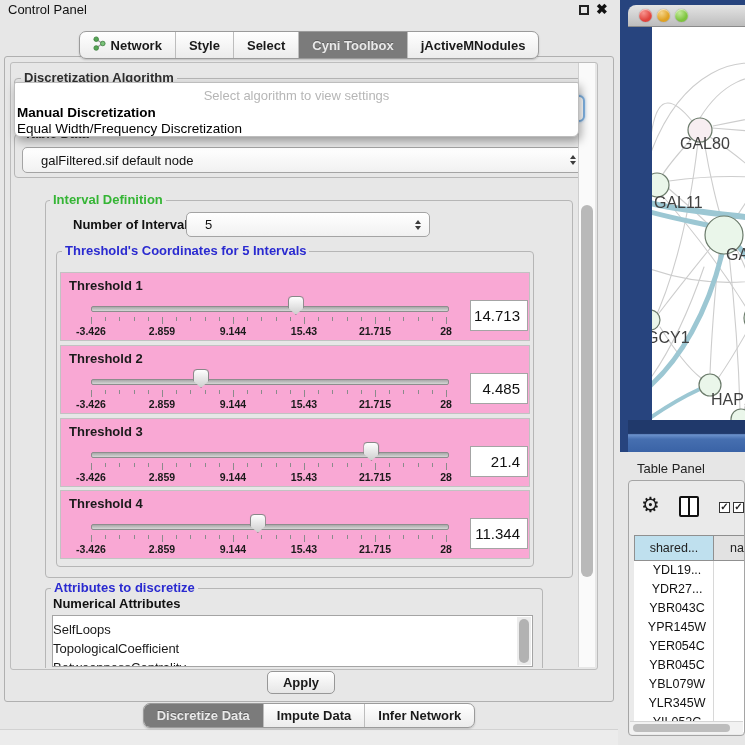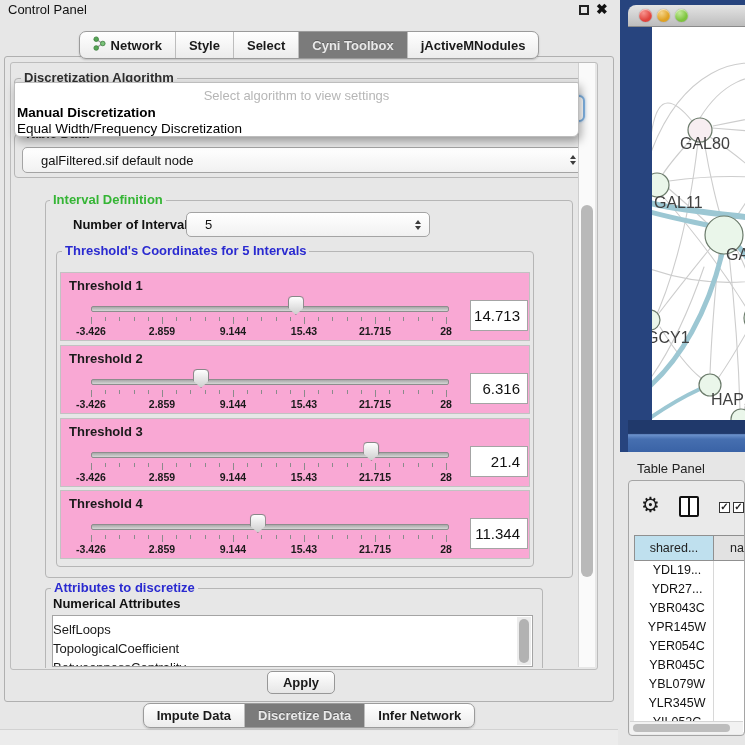--- a/index.html
+++ b/index.html
@@ -246,21 +246,21 @@
         <div class="tick" style="left: 356.6px; height: 4px;"></div>
         <div class="tick" style="left: 370.8px; height: 4px;"></div>
         <div class="tick" style="left: 385px; height: 7px;"></div>
         <div class="ticklabel" style="left: 0px;">-3.426</div>
         <div class="ticklabel" style="left: 71px;">2.859</div>
         <div class="ticklabel" style="left: 142px;">9.144</div>
         <div class="ticklabel" style="left: 213px;">15.43</div>
         <div class="ticklabel" style="left: 284px;">21.715</div>
         <div class="ticklabel" style="left: 355px;">28</div>
         <div class="thumb" style="left: 132.049px;"></div>
-        <div class="vfield">6.316</div>
+        <div class="vfield">4.485</div>
       </div>
       <div class="trow" style="top: 418px;">
         <div class="tlabel">Threshold 3</div>
         <div class="track"></div>
         <div class="tick" style="left: 30px; height: 7px;"></div>
         <div class="tick" style="left: 44.2px; height: 4px;"></div>
         <div class="tick" style="left: 58.4px; height: 4px;"></div>
         <div class="tick" style="left: 72.6px; height: 4px;"></div>
         <div class="tick" style="left: 86.8px; height: 4px;"></div>
         <div class="tick" style="left: 101px; height: 7px;"></div>
@@ -348,25 +348,25 @@
   </div>
 
   <div class="vscroll">
       <div class="vthumb"></div>
     </div>
 
   <button class="pushbtn" style="left:267px;top:671px;width:68px;height:23px;">Apply</button>
 
   <div class="tabbar" style="left:0;top:703px;width:618px;">
     <div class="seg-group" id="bottom-tabs">
-        <div class="seg">
-          <span>Impute Data</span>
-        </div>
         <div class="seg sel">
           <span>Discretize Data</span>
+        </div>
+        <div class="seg">
+          <span>Impute Data</span>
         </div>
         <div class="seg">
           <span>Infer Network</span>
         </div>
       </div>
   </div>
   <div class="bottomstrip"></div>
 
   <div class="netwin">
     <div class="net-titlebar">

